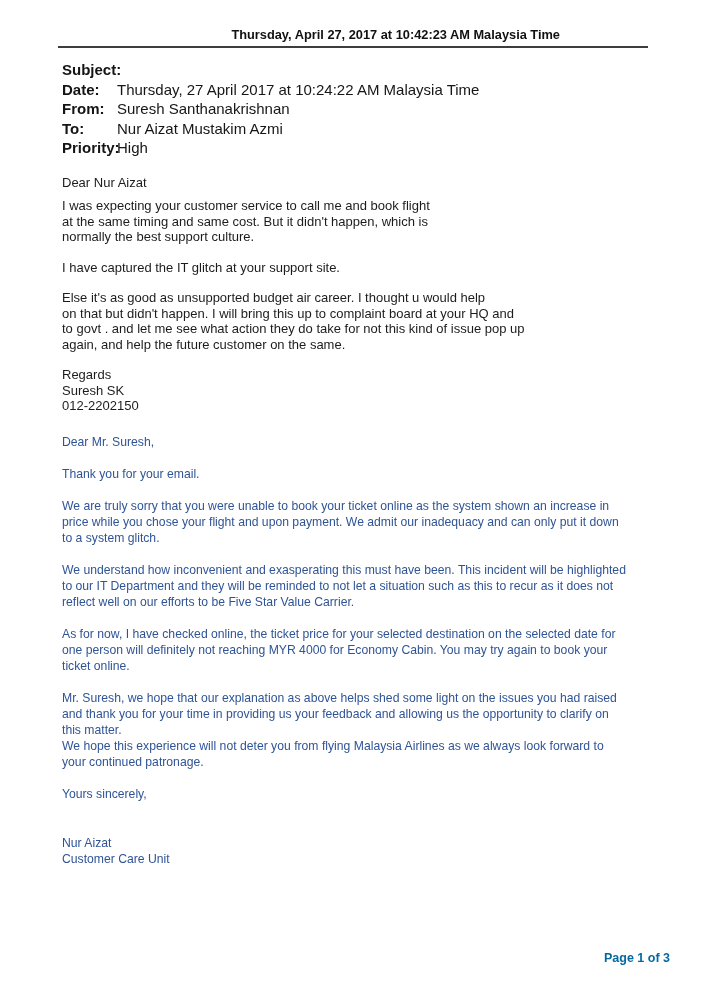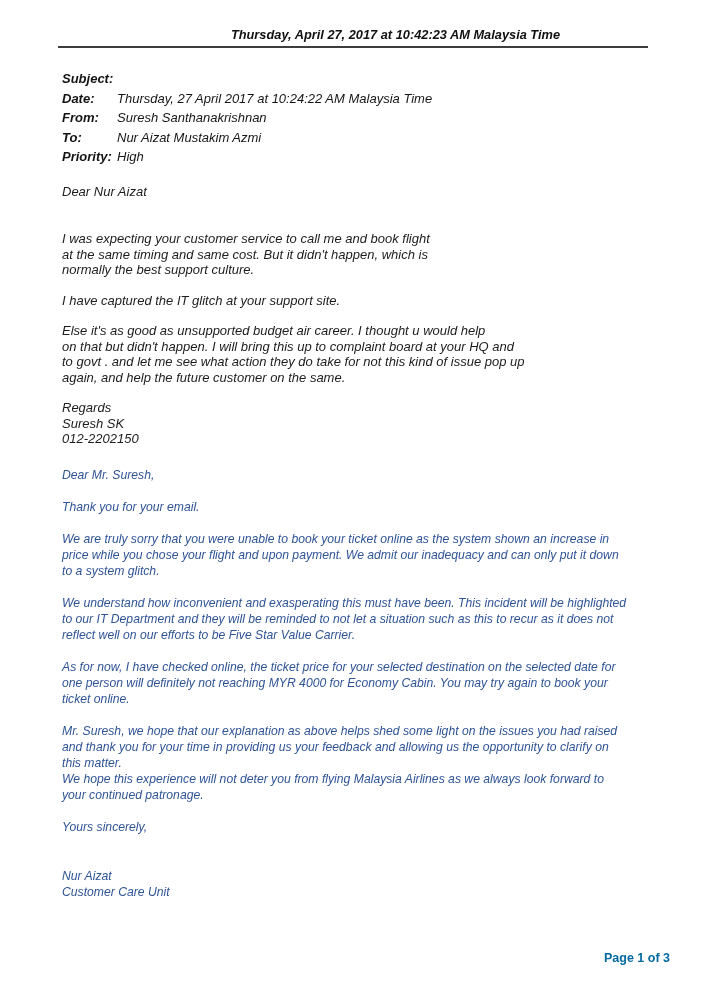--- a/index.html
+++ b/index.html
@@ -12,41 +12,40 @@
     height: 1000px;
     position: relative;
     font-family: "Liberation Sans", sans-serif;
     color: #1c1c1c;
     overflow: hidden;
   }
   .page {
     padding: 28px 58px 0 62px;
     box-sizing: border-box;
     width: 618px;
-    font-style: italic;
   }
   
   .print-timestamp {
     text-align: right;
     font-weight: bold;
     font-size: 12.8px;
     line-height: 14px;
     color: #111111;
   }
   .header-rule {
     border: none;
     border-top: 2px solid #3d3d3d;
     height: 0;
     width: 590px;
     margin: 4px 0 0 -4px;
   }
   
   .meta {
-    margin-top: 21px;
-    font-size: 13px;
+    margin-top: 12px;
+    font-size: 15px;
   }
   .meta-row {
     display: flex;
     line-height: 19.5px;
   }
   .meta-label {
     font-weight: bold;
     width: 55px;
     flex: 0 0 55px;
     color: #141414;
@@ -59,21 +58,21 @@
     margin-top: 17px;
     font-size: 13px;
     line-height: 15.5px;
     color: #1c1c1c;
     width: 560px;
   }
   .message .para {
     white-space: pre-line;
     margin: 0 0 15px 0;
   }
-  .message .salutation { margin-bottom: 32px; }
+  .message .salutation { margin-bottom: 8px; }
   .message .signature { margin-bottom: 0; }
   
   .reply {
     margin-top: 25px;
     font-size: 12.2px;
     line-height: 16px;
     width: 592px;
   }
   .reply .para {
     white-space: pre-line;

